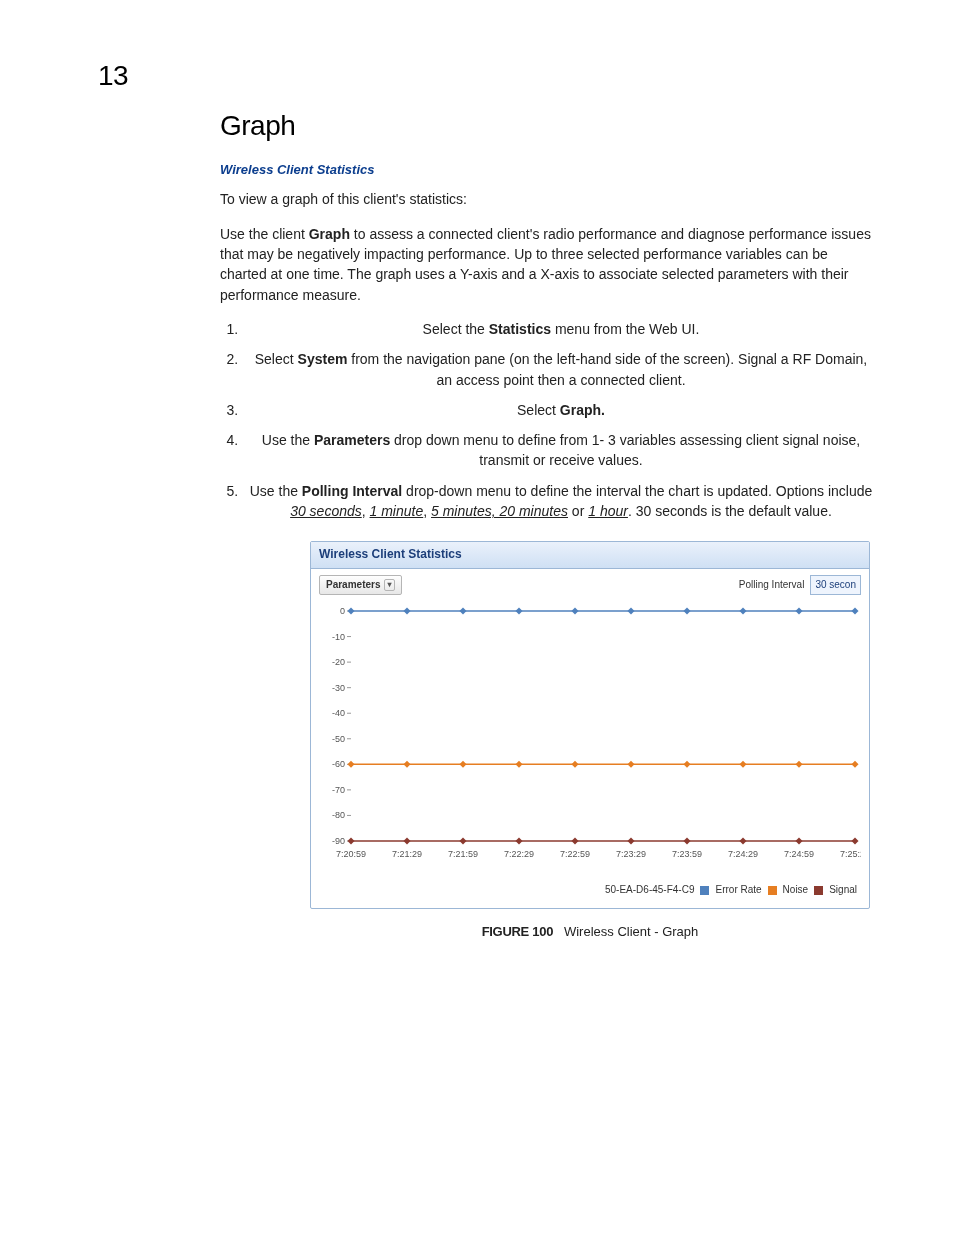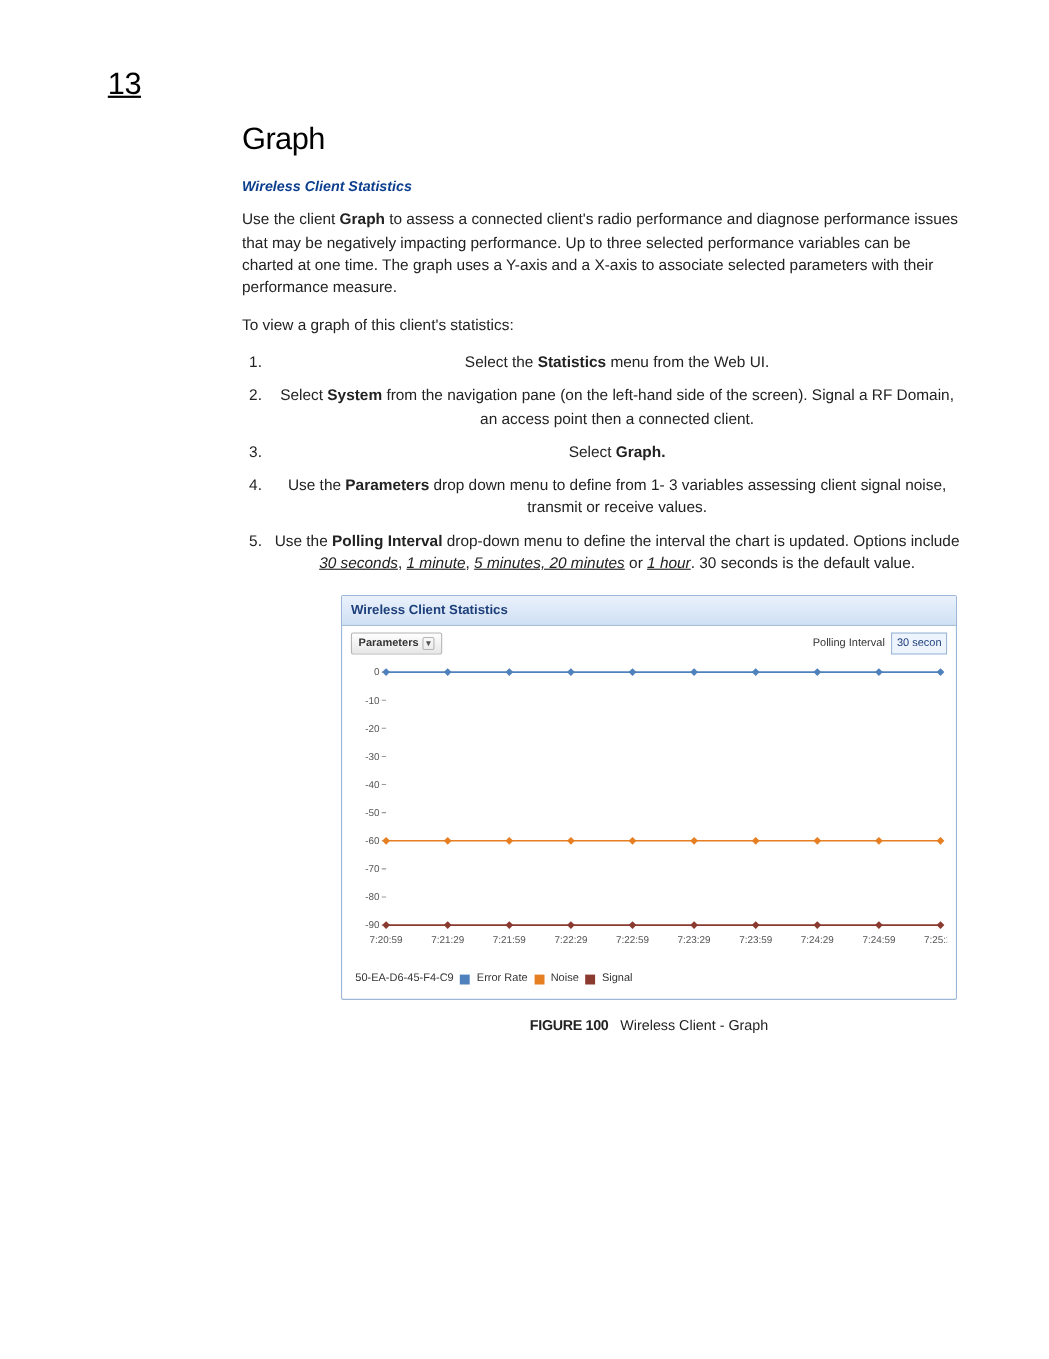--- a/index.html
+++ b/index.html
@@ -13,21 +13,20 @@
     line-height: 1.45;
   }
   .page-number {
     position: absolute;
     top: 56px;
     left: 98px;
     font-family: "Arial Narrow", Arial, sans-serif;
     font-size: 28px;
     letter-spacing: -0.5px;
     color: #000;
-    text-decoration: underline;
   }
   .content {
     margin-left: 220px;
     margin-right: 80px;
     padding-top: 106px;
   }
   h1.section-title {
     font-family: "Arial Narrow", Arial, sans-serif;
     font-weight: 400;
     font-size: 28px;
@@ -120,20 +119,21 @@
     height: 270px;
     padding: 4px 10px 8px 10px;
   }
   .legend-row {
     padding: 2px 12px 10px 12px;
     font-size: 10px;
     color: #333;
     display: flex;
     align-items: center;
     gap: 6px;
+    justify-content: flex-end;
   }
   .legend-swatch {
     display: inline-block;
     width: 9px;
     height: 9px;
   }
   .figure-caption {
     margin-top: 14px;
     font-size: 13px;
     text-align: center;
@@ -148,25 +148,25 @@
 <body>
 
 <div class="page-number">13</div>
 
 <div class="content">
 
   <h1 class="section-title">Graph</h1>
 
   <div class="subhead-link">Wireless Client Statistics</div>
 
+  <p class="para">To view a graph of this client's statistics:</p>
+
   <p class="para">
     <span>Use the client </span><span class="bold">Graph</span><span> to assess a connected client's radio performance and diagnose performance issues that may be negatively impacting performance. Up to three selected performance variables can be charted at one time. The graph uses a Y-axis and a X-axis to associate selected parameters with their performance measure.</span>
   </p>
-
-  <p class="para">To view a graph of this client's statistics:</p>
 
   <ol class="steps">
     <li>
       <span>Select the </span><span class="bold">Statistics</span><span> menu from the Web UI.</span>
     </li>
     <li>
       <span>Select </span><span class="bold">System</span><span> from the navigation pane (on the left-hand side of the screen). Signal a RF Domain, an access point then a connected client.</span>
     </li>
     <li>
       <span>Select </span><span class="bold">Graph.</span>

